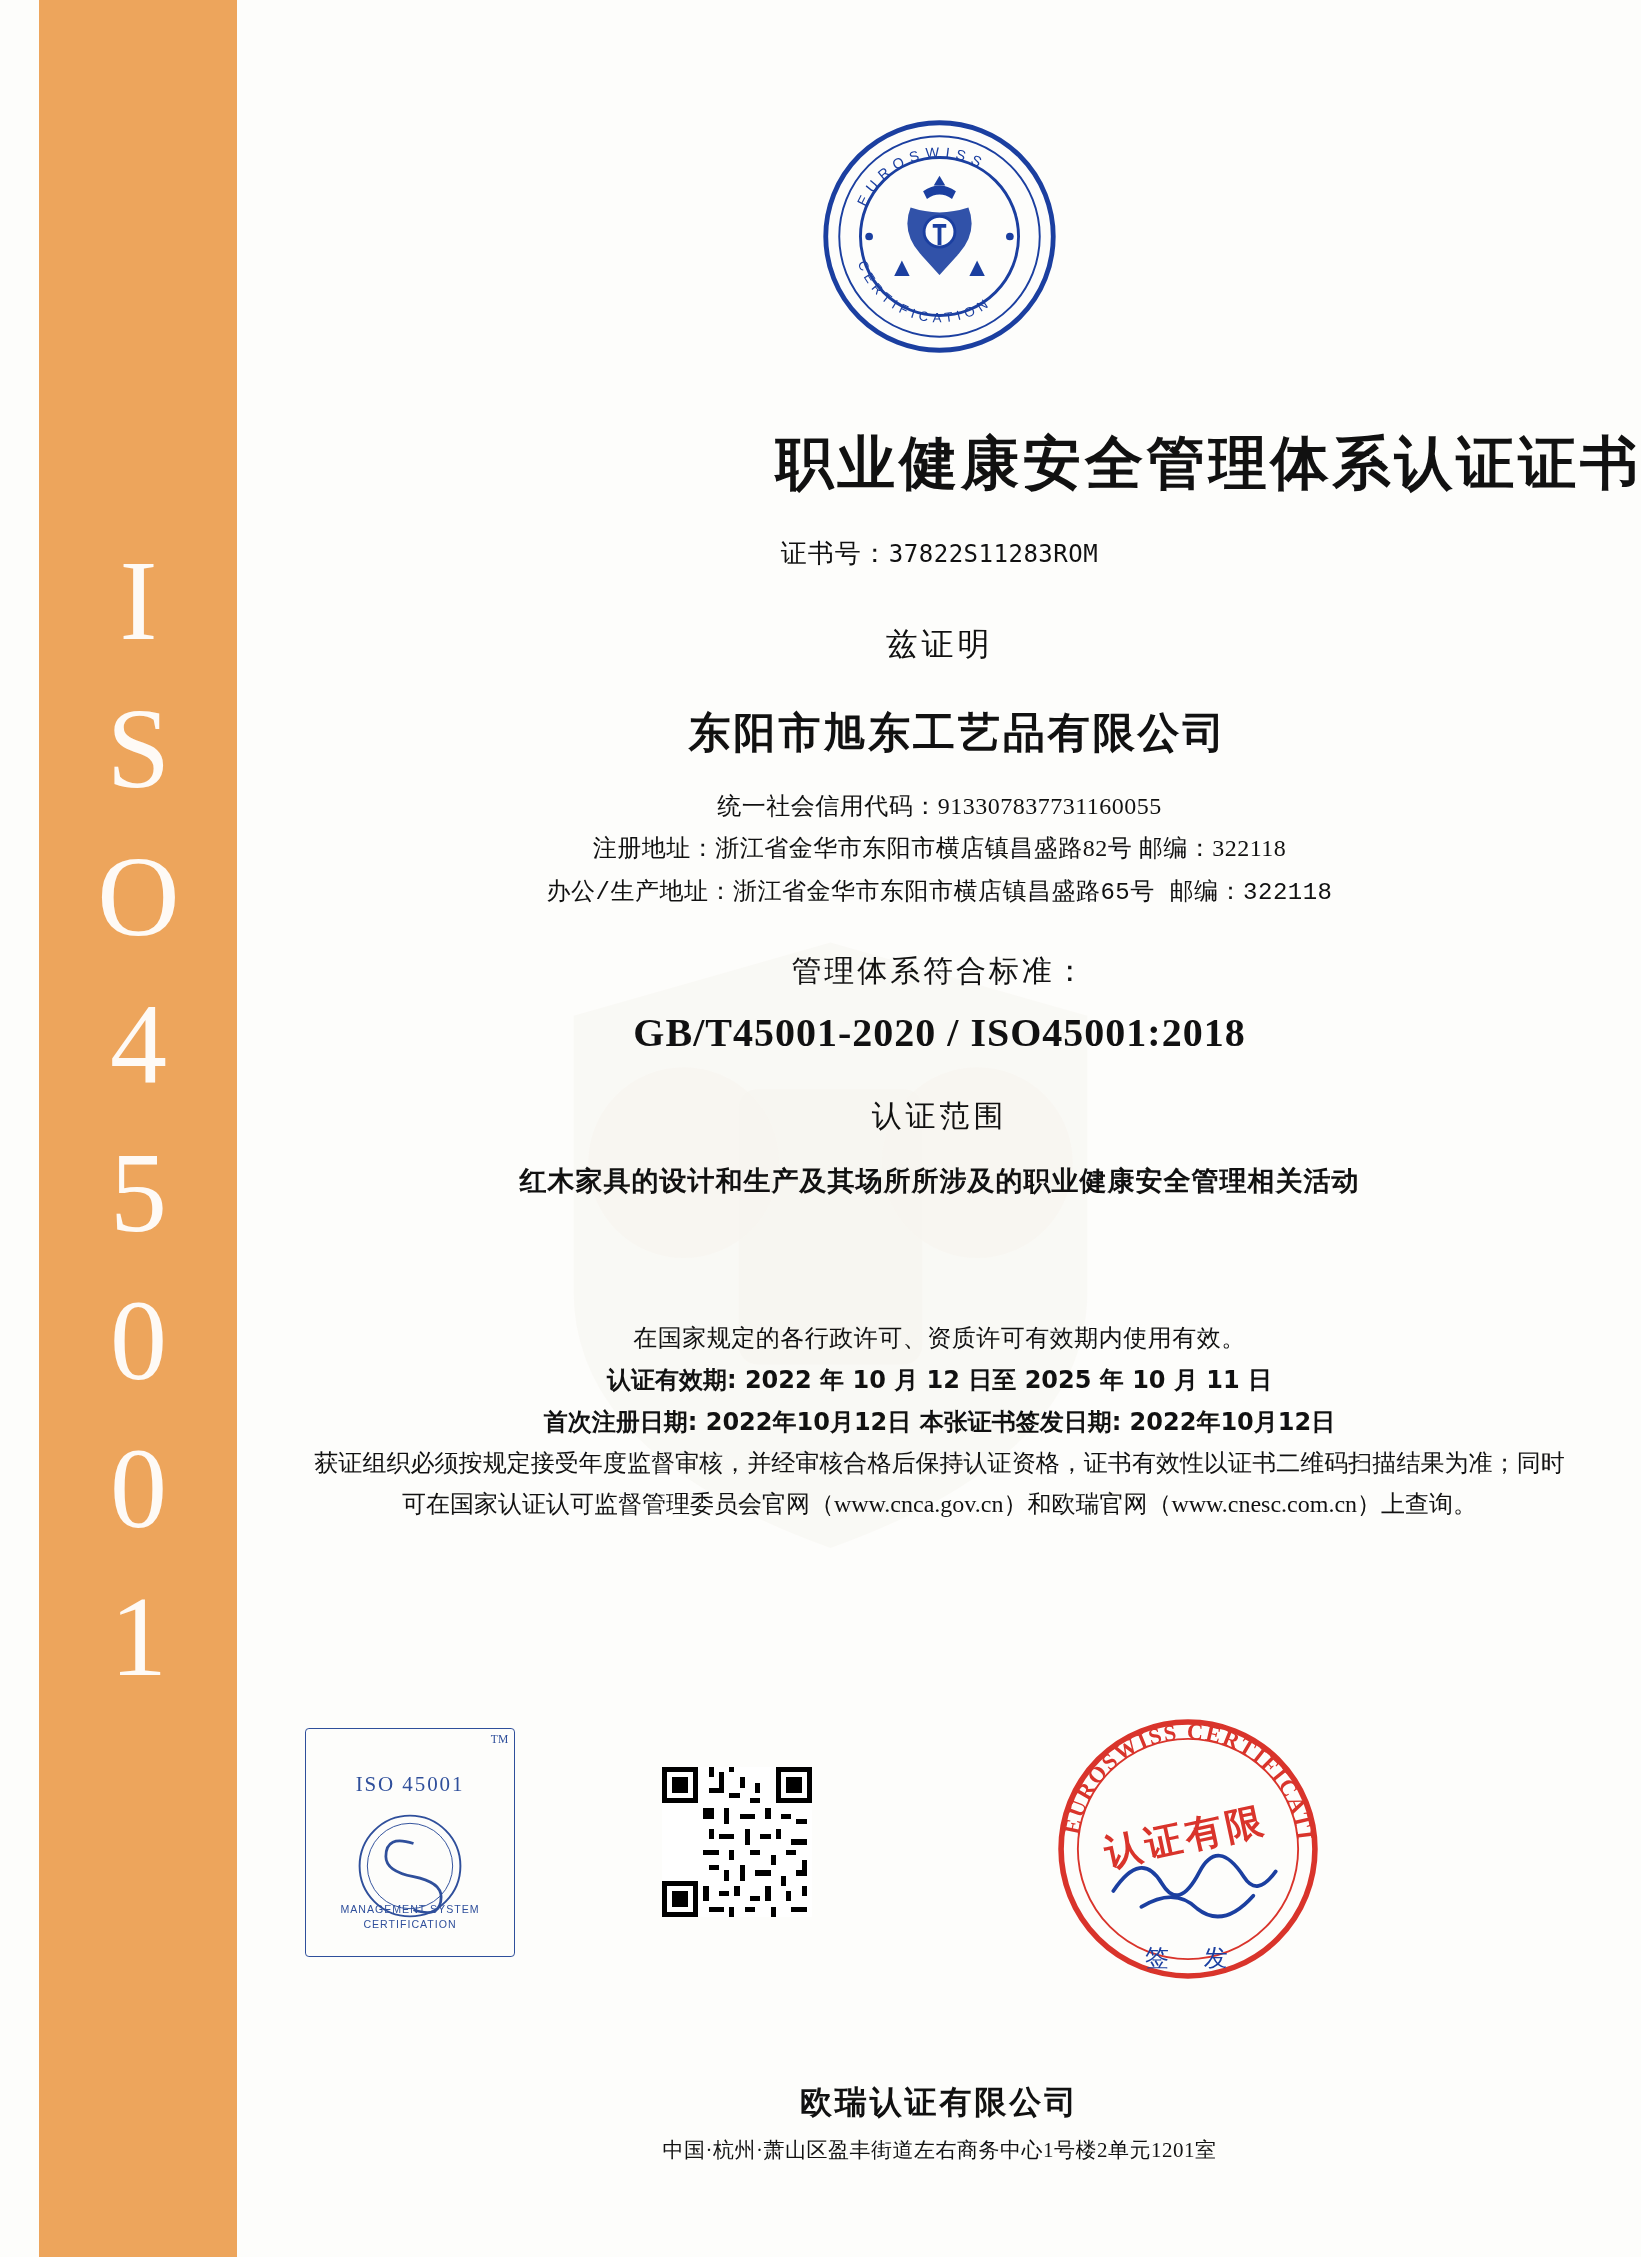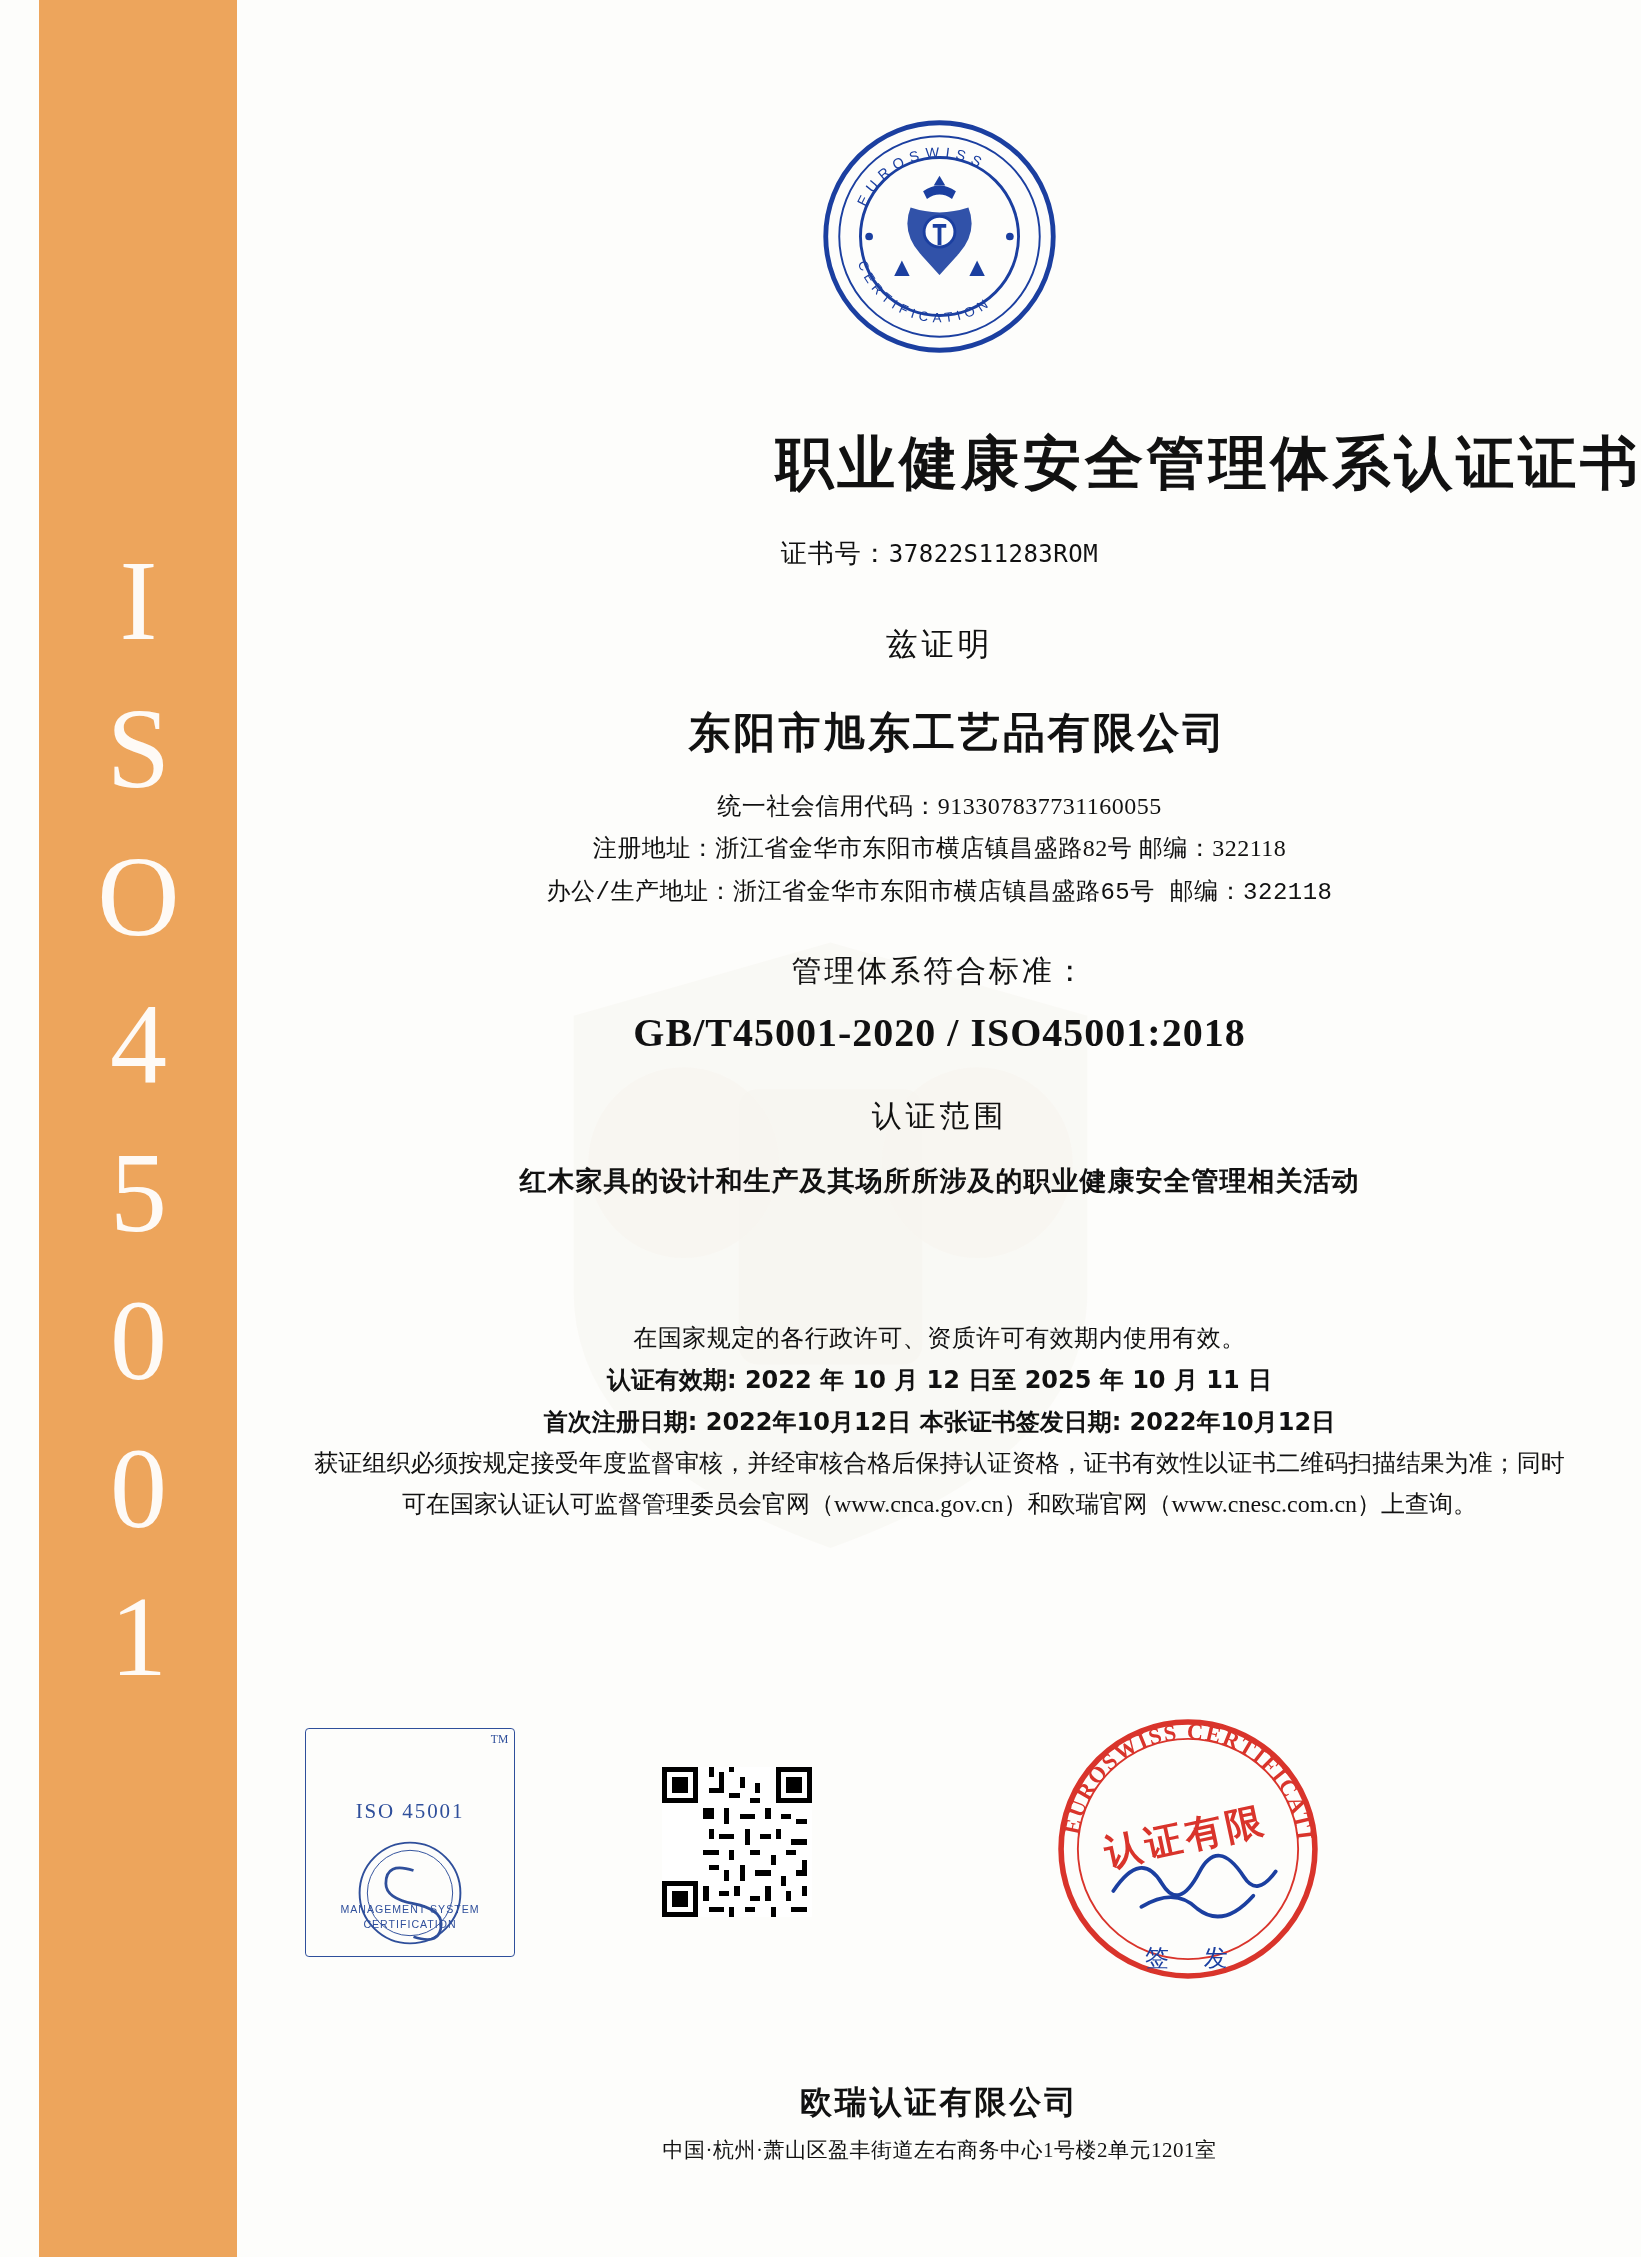--- a/index.html
+++ b/index.html
@@ -215,21 +215,21 @@
     position: absolute;
     left: 68px;
     top: 0;
     width: 208px;
     height: 227px;
     border: 1.9px solid #2f4f9b;
     border-radius: 3.9px;
     display: flex;
     flex-direction: column;
     align-items: center;
-    justify-content: flex-end;
+    justify-content: center;
     color: #2f4f9b;
   }
   .iso-mark .t1 {
     margin-top: 15.4px;
     font-size: 21px;
     letter-spacing: 1.9px;
     font-family: "Liberation Serif", serif;
   }
   .iso-mark .tm {
     position: absolute;

